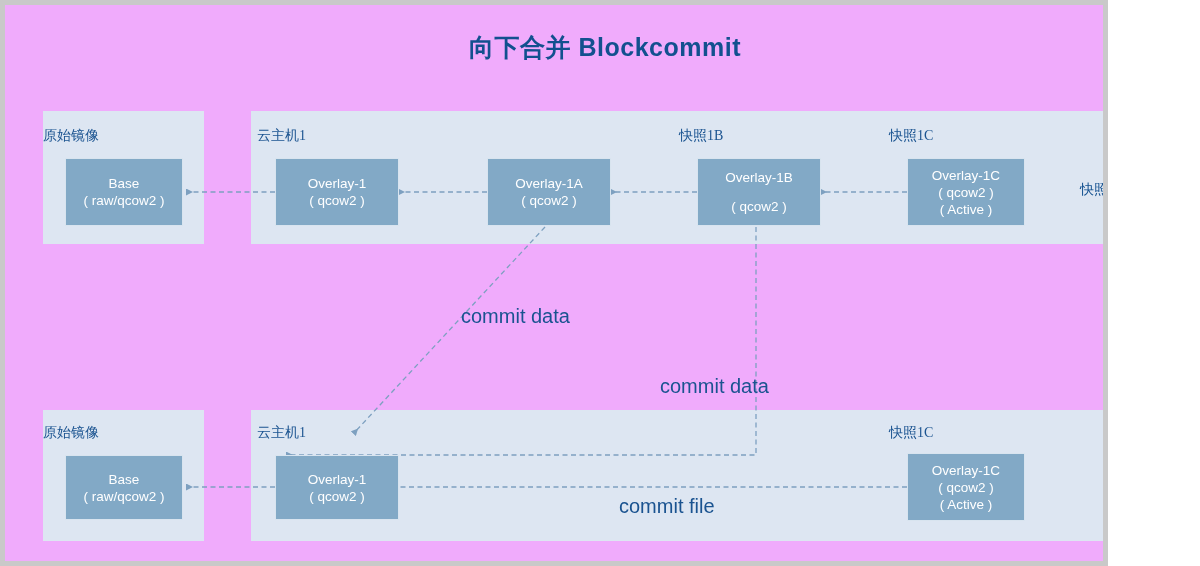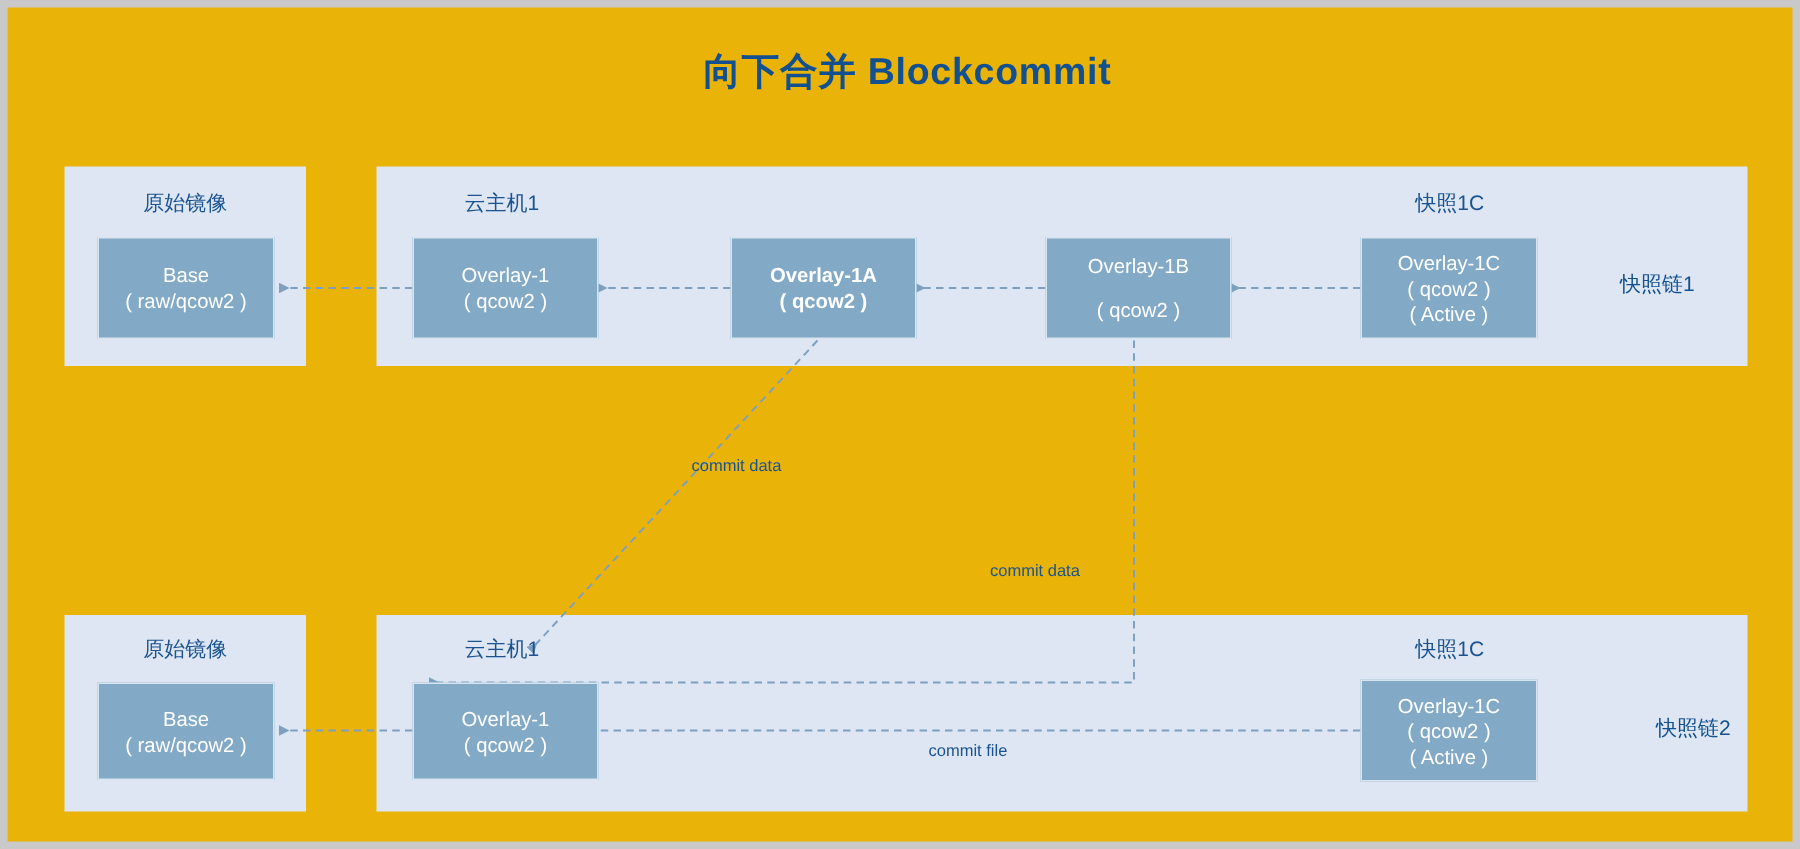--- a/index.html
+++ b/index.html
@@ -5,23 +5,23 @@
   html, body {
     margin: 0;
     padding: 0;
     background: #ffffff;
   }
   body {
     font-family: "Liberation Sans", "DejaVu Sans", sans-serif;
   }
   #canvas {
     position: relative;
-    width: 1200px;
+    width: 1108px;
     height: 566px;
-    background: #eab308;
+    background: #f0abfc;
     box-sizing: border-box;
     border: 5px solid #c9c9c9;
     overflow: hidden;
   }
   #title {
     position: absolute;
     left: 0;
     top: 26px;
     width: 1200px;
     text-align: center;
@@ -39,22 +39,22 @@
   .panel-img-top   { left: 38px;  top: 106px; width: 161px; height: 133px; }
   .panel-chain-top { left: 246px; top: 106px; width: 914px; height: 133px; }
   .panel-img-bot   { left: 38px;  top: 405px; width: 161px; height: 131px; }
   .panel-chain-bot { left: 246px; top: 405px; width: 914px; height: 131px; }
 
   
   .caption {
     position: absolute;
     font-size: 14px;
     color: #1a5390;
-    text-align: center;
     white-space: nowrap;
+    font-family: Liberation Serif, serif;
   }
 
   
   .fbox {
     position: absolute;
     background: #82a9c6;
     border: 1px solid #d8e4ef;
     box-sizing: border-box;
     color: #ffffff;
     font-size: 13.5px;
@@ -71,21 +71,21 @@
     position: absolute;
     font-size: 14px;
     font-weight: normal;
     color: #12508f;
     white-space: nowrap;
   }
 
   
   .edge-label {
     position: absolute;
-    font-size: 11px;
+    font-size: 20px;
     color: #1a5390;
     white-space: nowrap;
   }
 
   
   #wires {
     position: absolute;
     left: 0;
     top: 0;
     width: 1200px;
@@ -128,33 +128,34 @@
     </g>
 
     <g stroke="#7da0c0" stroke-width="1.3" stroke-dasharray="5,3.5" fill="none" marker-end="url(#ah)">
       <path d="M270,482 L182,482"></path>
       <path d="M902,482 L282,482"></path>
     </g>
   </svg>
 
   <div class="caption" style="left:38px;  top:122px; width:161px;">原始镜像</div>
   <div class="caption" style="left:252px; top:122px; width:155px;">云主机1</div>
+  <div class="caption" style="left:674px; top:122px; width:155px;">快照1B</div>
   <div class="caption" style="left:884px; top:122px; width:155px;">快照1C</div>
 
   <div class="fbox" style="left:60px; top:153px; width:118px; height:68px;">
     <span>Base</span>
     <span>( raw/qcow2 )</span>
   </div>
 
   <div class="fbox" style="left:270px; top:153px; width:124px; height:68px;">
     <span>Overlay-1</span>
     <span>( qcow2 )</span>
   </div>
 
-  <div class="fbox" style="left:482px; top:153px; width:124px; height:68px;font-weight:bold;">
+  <div class="fbox" style="left:482px; top:153px; width:124px; height:68px;">
     <span>Overlay-1A</span>
     <span>( qcow2 )</span>
   </div>
 
   <div class="fbox" style="left:692px; top:153px; width:124px; height:68px;gap:12px;">
     <span>Overlay-1B</span>
     <span>( qcow2 )</span>
   </div>
 
   <div class="fbox" style="left:902px; top:153px; width:118px; height:68px;">

